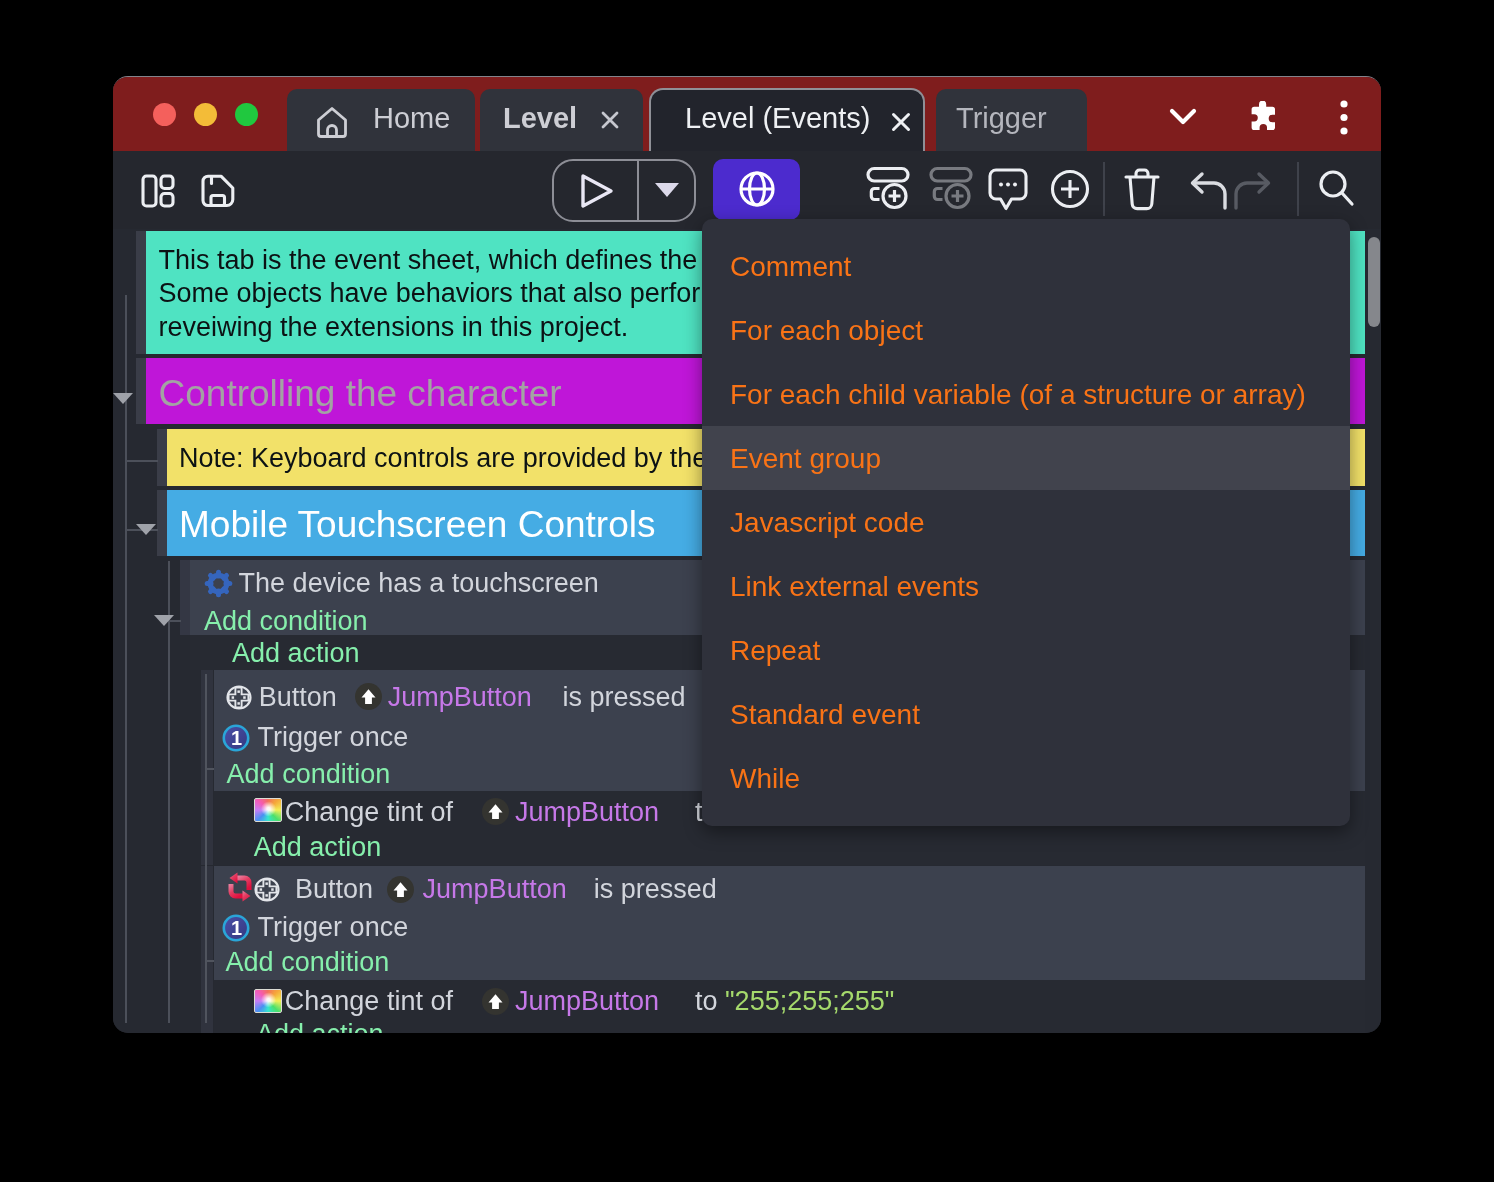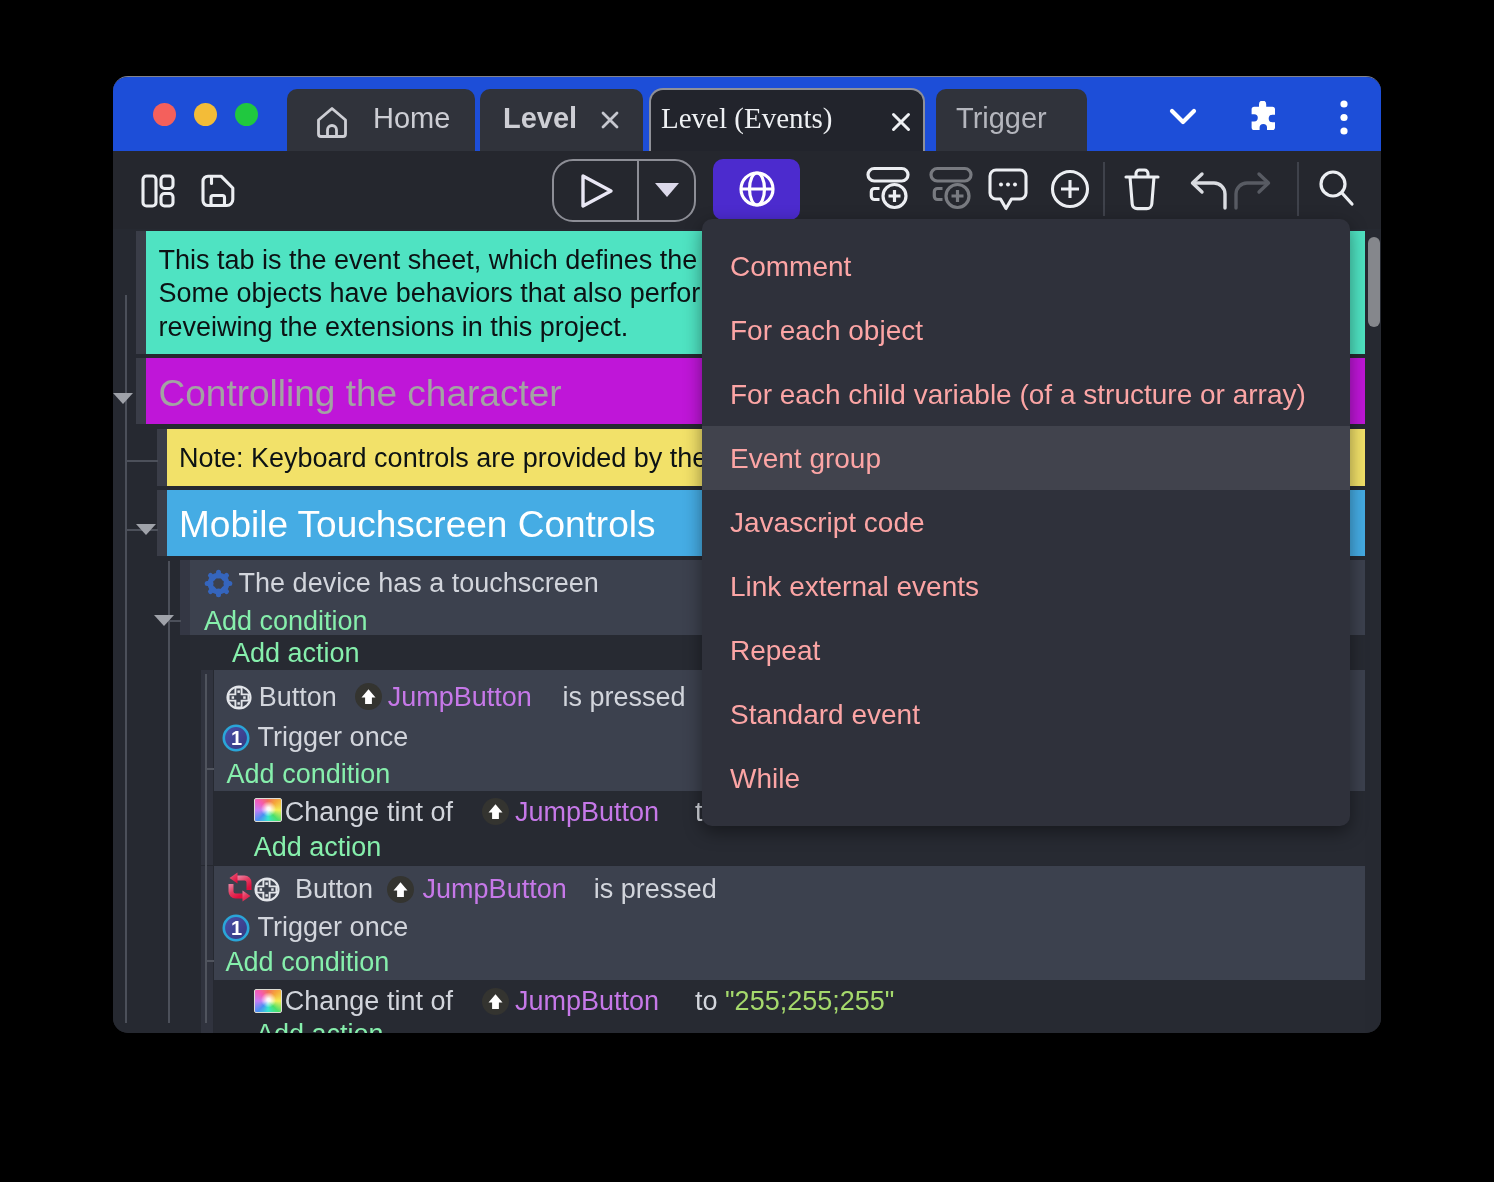--- a/index.html
+++ b/index.html
@@ -1,50 +1,50 @@
 <!DOCTYPE html>
 <html><head>
 <meta charset="utf-8">
 <style>
   html,body{margin:0;padding:0;background:#000;width:1494px;height:1182px;overflow:hidden;}
   *{box-sizing:border-box;font-family:"Liberation Sans", sans-serif;}
   .abs{position:absolute;}
   #win{position:absolute;left:113px;top:76px;width:1268px;height:957px;border-radius:15px;
        background:#24262e;overflow:hidden;border-top:1px solid #83848c;}
-  #titlebar{position:absolute;left:0;top:0;width:1268px;height:74px;background:#1d4ed8;}
+  #titlebar{position:absolute;left:0;top:0;width:1268px;height:74px;background:#7f1d1d;}
   .tl{position:absolute;top:26px;width:23px;height:23px;border-radius:50%;}
   .tab{position:absolute;top:12px;height:62px;background:#30333b;border-radius:10px 10px 0 0;color:#cdced4;}
   .tabtxt{position:absolute;font-size:29px;color:#cdced4;}
   #toolbar{position:absolute;left:0;top:74px;width:1268px;height:78px;background:#25272e;}
   #sheet{position:absolute;left:0;top:152px;width:1268px;height:805px;background:#262931;}
   .blk{position:absolute;left:32.5px;width:1219.5px;}
   .gut{position:absolute;background:#3a3d48;}
   .evtxt{position:absolute;font-size:27px;color:#d2d5dc;white-space:pre;}
   .gray{color:#86efac;}
   .jb{color:#c678e8;font-weight:normal;}
   .menu{position:absolute;left:702px;top:219px;width:648px;height:607px;background:#2f313b;
         border-radius:10px;box-shadow:0 6px 18px rgba(0,0,0,.42);z-index:50;}
-  .mi{position:absolute;left:28px;font-size:28px;color:#fca5a5;white-space:pre;}
+  .mi{position:absolute;left:28px;font-size:28px;color:#f97316;white-space:pre;}
   .tri{width:0;height:0;border-left:10px solid transparent;border-right:10px solid transparent;border-top:11px solid #9fa2a9;position:absolute;}
 </style>
 </head>
 <body>
 <div id="win">
   <div id="titlebar">
     <div class="tl" style="left:40px;background:#f4605c;"></div>
     <div class="tl" style="left:81px;background:#f3bc38;"></div>
     <div class="tl" style="left:122px;background:#20c83f;"></div>
     <div class="tab" style="left:174px;width:188px;"></div>
     <div class="tabtxt" style="left:260px;top:25px;">Home</div>
     <div class="tab" style="left:367px;width:163px;"></div>
     <div class="tabtxt" style="left:390px;top:25px;font-weight:bold;">Level</div>
     <div class="tab" style="left:823px;width:151px;"></div>
     <div class="tabtxt" style="left:843px;top:25px;color:#b4b6bd;">Trigger</div>
     <div class="tab" style="left:536px;width:276px;background:#22242c;border:2px solid #8f9097;border-bottom:none;border-radius:14px 14px 0 0;top:11px;height:63px;"></div>
-    <div class="tabtxt" style="left:548px;top:25px;color:#eef0f3;font-family:Liberation Serif, serif;">Level (Events)</div>
+    <div class="tabtxt" style="left:572px;top:25px;color:#eef0f3;">Level (Events)</div>
 
     <svg class="abs" style="left:202px;top:29px;" width="34" height="33" viewBox="0 0 34 33">
       <path d="M3.5,14 L17,2.5 L30.5,14 V28 a2.5,2.5 0 0 1 -2.5,2.5 h-22 A2.5,2.5 0 0 1 3.5,28 z" fill="none" stroke="#cdced4" stroke-width="2.8" stroke-linejoin="round"></path>
       <path d="M12.5,30.5 v-6.5 a4.5,4.5 0 0 1 9,0 v6.5" fill="none" stroke="#cdced4" stroke-width="2.8"></path>
     </svg>
 
     <svg class="abs" style="left:488px;top:34px;" width="18" height="18" viewBox="0 0 18 18">
       <path d="M2,2 L16,16 M16,2 L2,16" stroke="#c6c8cf" stroke-width="2.8" stroke-linecap="round"></path>
     </svg>
 

